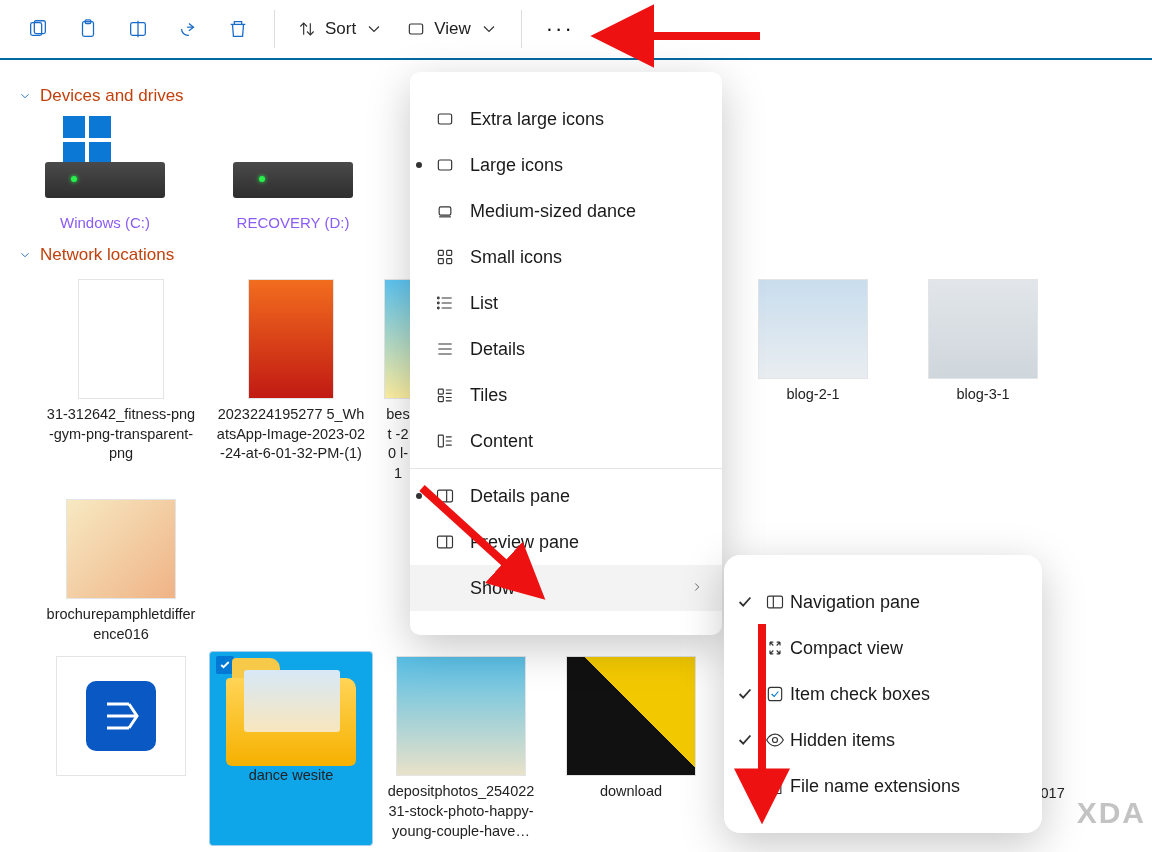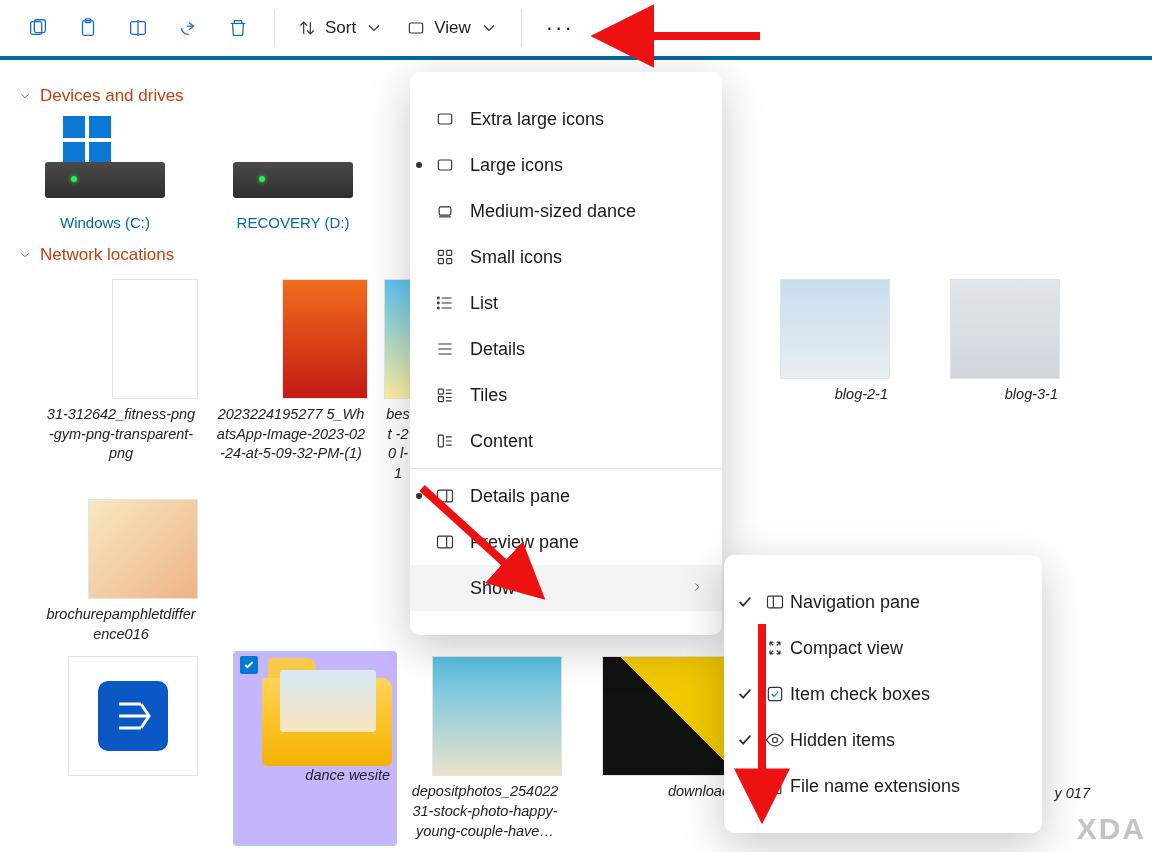--- a/index.html
+++ b/index.html
@@ -1,43 +1,43 @@
 <!DOCTYPE html>
 <html><head>
 <meta charset="utf-8">
 <style>
 * { margin: 0; padding: 0; box-sizing: border-box; font-family: "Segoe UI", Tahoma, sans-serif; }
 body { width: 1152px; height: 852px; background: #fff; position: relative; overflow: hidden; color: #111; }
 
 
-.toolbar { height: 60px; display: flex; align-items: center; padding: 0 18px; gap: 10px; border-bottom: 4px solid #0369a1; }
+.toolbar { height: 60px; display: flex; align-items: center; padding: 0 18px; gap: 10px; border-bottom: 2px solid #0369a1; }
 .tb-btn { width: 40px; height: 40px; display: flex; align-items: center; justify-content: center; color: #1a6cc9; border-radius: 4px; }
 .tb-btn svg { width: 22px; height: 22px; stroke: currentColor; fill: none; stroke-width: 1.4; }
 .tb-sep { width: 1px; height: 38px; background: #ddd; margin: 0 6px; }
 .tb-combo { display: flex; align-items: center; gap: 8px; color: #222; font-size: 17px; padding: 4px 6px; }
 .tb-combo svg { width: 20px; height: 20px; stroke: #333; fill: none; stroke-width: 1.4; }
 .caret { width: 12px; height: 12px; }
 .tb-more { font-size: 22px; letter-spacing: 2px; padding: 0 8px; }
 
 
 .content { padding: 12px 18px; position: relative; }
 .group-header { display: flex; align-items: center; gap: 8px; color: #c2410c; font-size: 17px; margin: 14px 0 10px; }
 .group-header .chev { width: 14px; height: 14px; stroke: #0f5eb8; fill: none; stroke-width: 1.5; }
 
 .drive-row { display: flex; gap: 58px; padding-left: 22px; }
 .drive { display: flex; flex-direction: column; align-items: center; width: 130px; }
 .drive-icon { width: 120px; height: 92px; position: relative; }
 .drive-icon .logo { position: absolute; top: 0; left: 18px; width: 48px; height: 48px; }
 .drive-icon .bar { position: absolute; bottom: 10px; left: 0; width: 120px; height: 36px; background: linear-gradient(#4a4a4a,#2e2e2e); border-radius: 3px; }
 .drive-icon .led { position: absolute; bottom: 26px; left: 26px; width: 6px; height: 6px; border-radius: 50%; background: #27f04b; box-shadow: 0 0 4px #27f04b; }
-.drive-label { font-size: 15px; color: #0369a1; margin-top: 6px; text-align: center; }
+.drive-label { font-size: 15px; color: #8b5cf6; margin-top: 6px; text-align: center; }
 
 .thumb-grid { display: flex; flex-wrap: wrap; gap: 8px 8px; padding-left: 22px; }
-.item { width: 162px; display: flex; flex-direction: column; align-items: flex-end; padding: 4px; border-radius: 2px; font-style: italic; }
-.item.selected { background: #c4b5fd; outline: 1px solid #a7cdee; position: relative; margin-left: 24px; }
+.item { width: 162px; display: flex; flex-direction: column; align-items: center; padding: 4px; border-radius: 2px; }
+.item.selected { background: #0ea5e9; outline: 1px solid #a7cdee; position: relative; }
 .check { position: absolute; top: 4px; left: 6px; width: 18px; height: 18px; background: #0078d4; border-radius: 2px; display: flex; align-items: center; justify-content: center; }
 .check svg { width: 12px; height: 12px; stroke: #fff; stroke-width: 2.5; fill: none; }
 .thumb { width: 130px; height: 120px; background: #eceef0; display: flex; align-items: center; justify-content: center; border: 1px solid #e2e4e6; margin-bottom: 6px; position: relative; overflow: hidden; }
 .thumb.small { width: 110px; height: 100px; }
 .thumb.narrow { width: 86px; height: 120px; }
 .item .caption { font-size: 14.5px; color: #222; text-align: center; line-height: 1.35; word-break: break-all; max-height: 102px; overflow: hidden; padding: 0 2px; }
 
 
 .folder-visual { width: 130px; height: 110px; position: relative; }
 .folder-visual .back { position: absolute; bottom: 0; width: 130px; height: 88px; background: linear-gradient(#ffd457,#f6b100); border-radius: 4px 10px 6px 6px; }
@@ -64,32 +64,32 @@
 .view-menu { top: 72px; left: 410px; width: 312px; }
 .menu-item { display: flex; align-items: center; gap: 14px; height: 46px; padding: 0 18px 0 60px; font-size: 18px; color: #1a1a1a; position: relative; }
 .menu-item .micon { position: absolute; left: 24px; width: 22px; height: 22px; display:flex; align-items:center; justify-content:center; }
 .menu-item .micon svg { width: 20px; height: 20px; stroke:#333; fill:none; stroke-width:1.4; }
 .menu-item .bullet { position: absolute; left: 6px; width: 6px; height: 6px; border-radius:50%; background:#333; }
 .menu-item.hover { background: #f3f3f3; }
 .menu-sep { height: 1px; background: #e4e4e4; margin: 4px 0; }
 .menu-item .sub-caret { margin-left: auto; }
 
 
-.show-menu { top: 555px; left: 724px; width: 318px; }
+.show-menu { top: 555px; left: 724px; width: 318px; border-radius: 16px; }
 .show-menu .menu-item { padding-left: 66px; }
 .show-menu .leadcheck { position:absolute; left:12px; width:18px; height:18px; }
 .show-menu .leadcheck svg { width:18px; height:18px; stroke:#333; fill:none; stroke-width:2; }
 .show-menu .micon { left: 40px; }
 
 
 .arrow { position:absolute; z-index:60; }
 .arrow svg { overflow:visible; }
 
 
-.watermark { position:absolute; right:6px; bottom:6px; font-family: Arial Black, sans-serif; font-weight:900; letter-spacing:2px; font-size:30px; color:rgba(170,170,170,0.7); z-index:80; }
+.watermark { position:absolute; right:6px; bottom:22px; font-family: Arial Black, sans-serif; font-weight:900; letter-spacing:2px; font-size:30px; color:rgba(170,170,170,0.7); z-index:80; }
 </style>
 </head>
 <body>
 
 <div class="toolbar">
   <div class="tb-btn">
     <svg viewBox="0 0 24 24">
         <rect x="4" y="5" width="12" height="14" rx="2"></rect>
         <rect x="8" y="3" width="12" height="14" rx="2"></rect>
       </svg>
@@ -190,21 +190,21 @@
     <span>Network locations</span>
   </div>
 
   <div class="thumb-grid">
     <div class="item">
       <div class="thumb narrow bw"></div>
       <div class="caption">31-312642_fitness-png-gym-png-transparent-png</div>
     </div>
     <div class="item">
       <div class="thumb narrow poster"></div>
-      <div class="caption">2023224195277 5_WhatsApp-Image-2023-02-24-at-5-09-32-PM-(1)</div>
+      <div class="caption">2023224195277 5_WhatsApp-Image-2023-02-24-at-6-01-32-PM-(1)</div>
     </div>
     <div class="item" style="width:36px">
       <div class="thumb cartoon" style="width:28px;height:120px"></div>
       <div class="caption">best
 -20
 l-1</div>
     </div>
     <div style="width:300px"></div>
     <div class="item">
       <div class="thumb small people1"></div>

